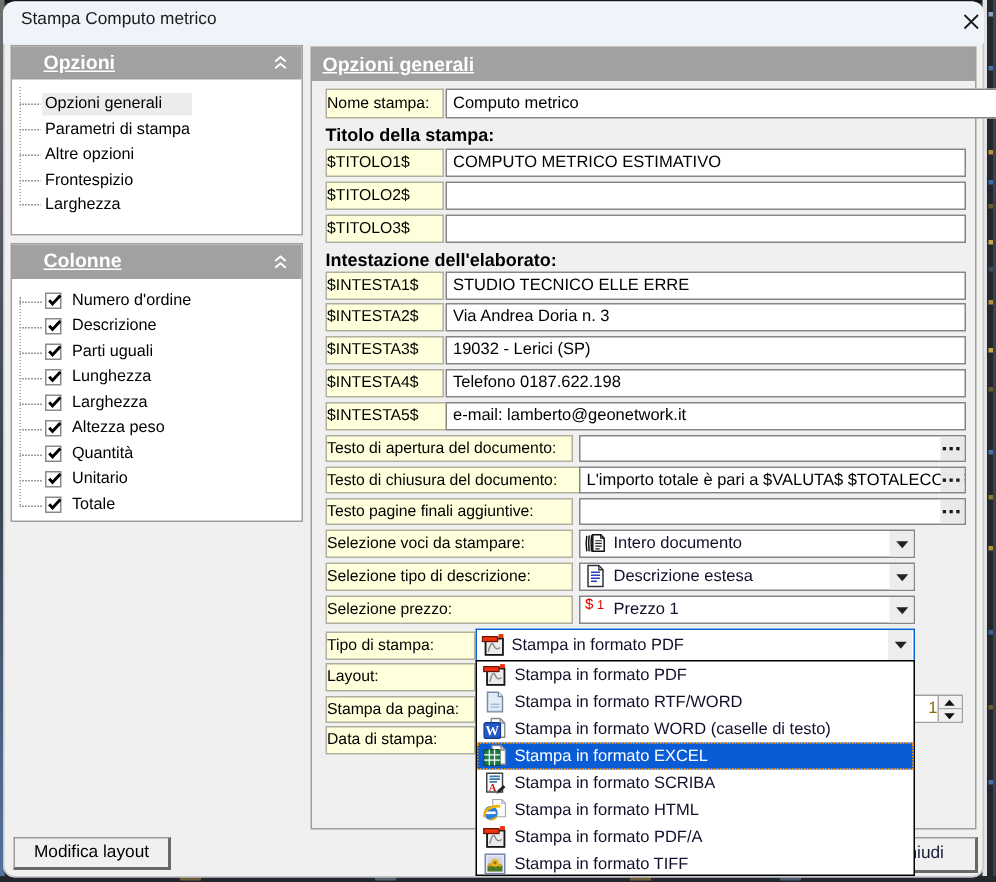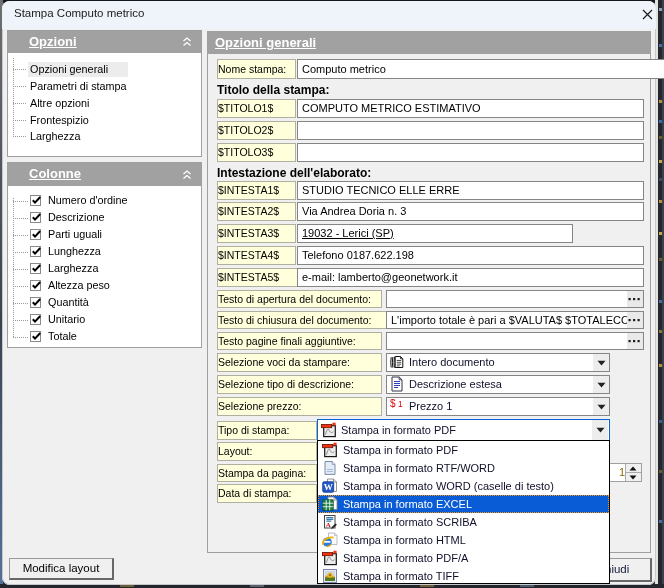--- a/index.html
+++ b/index.html
@@ -151,21 +151,21 @@
 <div class="abs ylab" style="left:217px;top:121px;width:79px;height:19px;line-height:17px;font-size:10.5px;">$TITOLO2$</div>
 <div class="abs fld" style="left:297px;top:121px;width:347px;height:19px;line-height:17px;"></div>
 <div class="abs ylab" style="left:217px;top:143px;width:79px;height:19px;line-height:17px;font-size:10.5px;">$TITOLO3$</div>
 <div class="abs fld" style="left:297px;top:143px;width:347px;height:19px;line-height:17px;"></div>
 <div class="abs bold" style="left:217px;top:166px;">Intestazione dell'elaborato:</div>
 <div class="abs ylab" style="left:217px;top:181px;width:79px;height:19px;line-height:17px;font-size:10.5px;">$INTESTA1$</div>
 <div class="abs fld" style="left:297px;top:181px;width:347px;height:19px;line-height:17px;">STUDIO TECNICO ELLE ERRE</div>
 <div class="abs ylab" style="left:217px;top:202px;width:79px;height:19px;line-height:17px;font-size:10.5px;">$INTESTA2$</div>
 <div class="abs fld" style="left:297px;top:202px;width:347px;height:19px;line-height:17px;">Via Andrea Doria n. 3</div>
 <div class="abs ylab" style="left:217px;top:224px;width:79px;height:19px;line-height:17px;font-size:10.5px;">$INTESTA3$</div>
-<div class="abs fld" style="left:297px;top:224px;width:276px;height:19px;line-height:17px;text-decoration:underline;">19032 - Lerici (SP)</div>
+<div class="abs fld" style="left:297px;top:224px;width:347px;height:19px;line-height:17px;">19032 - Lerici (SP)</div>
 <div class="abs ylab" style="left:217px;top:246px;width:79px;height:19px;line-height:17px;font-size:10.5px;">$INTESTA4$</div>
 <div class="abs fld" style="left:297px;top:246px;width:347px;height:19px;line-height:17px;">Telefono 0187.622.198</div>
 <div class="abs ylab" style="left:217px;top:268px;width:102px;height:19px;line-height:17px;font-size:10.5px;">$INTESTA5$</div>
 <div class="abs fld" style="left:297px;top:268px;width:347px;height:19px;line-height:17px;">e-mail: lamberto@geonetwork.it</div>
 <div class="abs ylab" style="left:217px;top:290px;width:165px;height:18px;line-height:16px;font-size:10.5px;">Testo di apertura del documento:</div>
 <div class="abs fld" style="left:386px;top:290px;width:258px;height:18px;line-height:16px;">
       <span style="position:absolute;right:0;top:0;bottom:0;width:16px;background:#e9e9e9;"></span>
       <svg style="position:absolute;right:2px;top:50%;margin-top:-2px;" width="13" height="4" viewBox="0 0 13 4">
         <rect x="0.5" y="1" width="2.2" height="2.2" fill="#1a1a1a"></rect>
         <rect x="5" y="1" width="2.2" height="2.2" fill="#1a1a1a"></rect>

